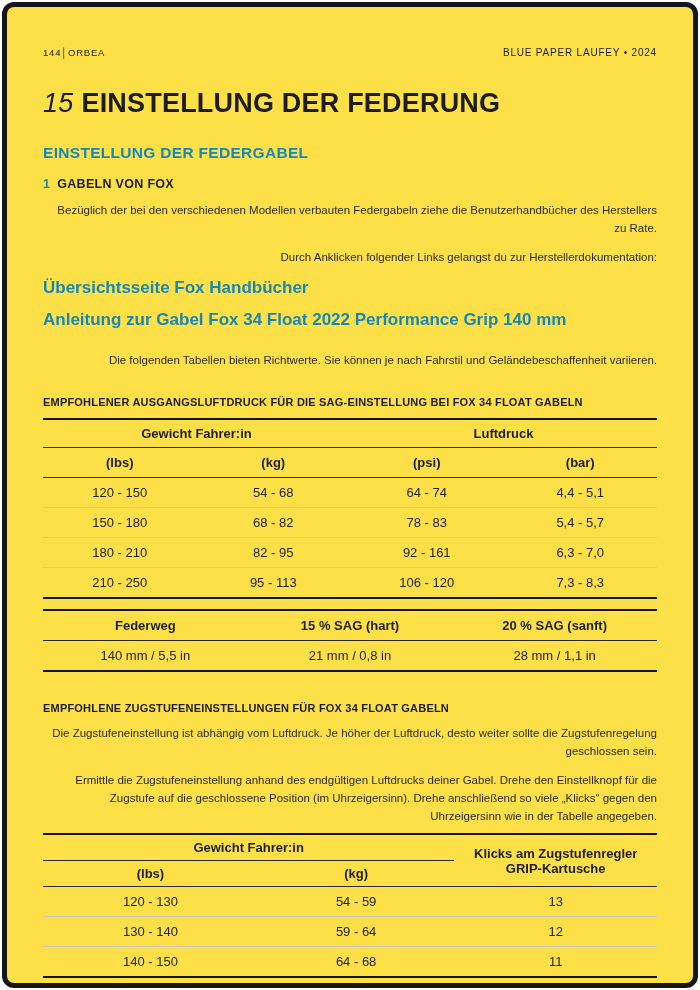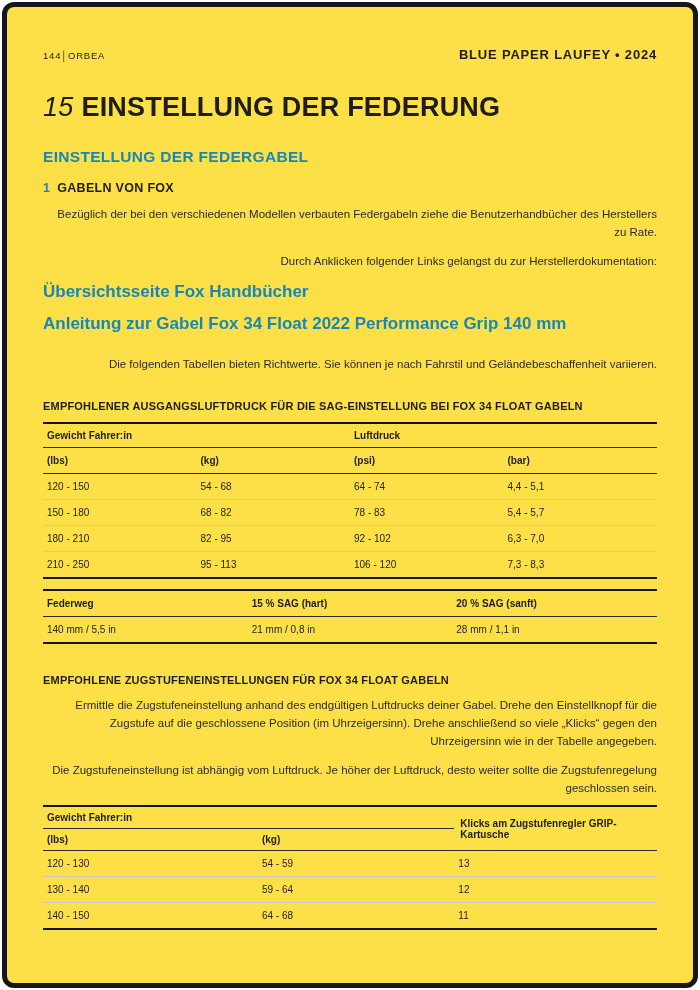--- a/index.html
+++ b/index.html
@@ -11,42 +11,42 @@
     border: 5px solid #161616;
     border-radius: 12px;
     background: #fde047;
     overflow: hidden;
   }
   .content { padding: 40px 36px 0 36px; }
 
   
   .header-row { display: flex; justify-content: space-between; align-items: baseline; }
   .header-left { font-size: 9.5px; letter-spacing: 0.8px; color: #1d1d1b; font-weight: 400; }
-  .header-right { font-size: 13px; letter-spacing: 0.8px; color: #1d1d1b; font-weight: 700; text-align: right; }
+  .header-right { font-size: 10px; letter-spacing: 0.8px; color: #1d1d1b; font-weight: 400; text-align: right; }
   .lang-row { text-align: right; margin-top: 7px; }
   .lang-badge { font-size: 11.5px; font-weight: 700; color: #1787b8; letter-spacing: 1px; }
 
   
   h1.page-title { margin-top: 30px; font-size: 27px; color: #1d1d1b; letter-spacing: 0.2px; }
   h1.page-title .num { font-weight: 500; margin-right: 8px; font-style: italic; }
   h1.page-title .txt { font-weight: 700; }
   h2.subtitle { margin-top: 25px; font-size: 15.5px; font-weight: 700; color: #1787b8; letter-spacing: 0.3px; }
   h3.section-title { margin-top: 15px; font-size: 12.5px; color: #1d1d1b; letter-spacing: 0.3px; }
   h3.section-title .sec-num { color: #1787b8; font-weight: 700; margin-right: 7px; }
   h3.section-title .sec-txt { font-weight: 700; }
 
   p.body-text { margin-top: 11px; font-size: 11.5px; line-height: 1.55; color: #2b2b2b; text-align: right; }
   .doc-link { display: block; margin-top: 12px; font-size: 17px; font-weight: 700; color: #1787b8; text-decoration: none; cursor: pointer; }
   p.spaced { margin-top: 22px; }
 
   .table-heading { margin-top: 26px; font-size: 11px; font-weight: 700; color: #1d1d1b; letter-spacing: 0.2px; }
 
   table.tbl { width: 100%; border-collapse: collapse; table-layout: fixed; margin-top: 10px;
               border-top: 2.5px solid #141414; border-bottom: 2.5px solid #141414; }
-  .tbl th, .tbl td { text-align: left; font-size: 10px; padding: 7px 4px; }
+  .tbl th, .tbl td { text-align: center; font-size: 13px; padding: 7px 4px; }
   .tbl th { font-weight: 700; color: #1d1d1b; }
   .tbl td { font-weight: 400; color: #232323; }
   .tbl thead tr.group-row th { border-bottom: 1.2px solid #2a2a2a; padding: 6px 4px; }
   .tbl thead tr.sub-row th { border-bottom: 1.2px solid #2a2a2a; }
   .tbl tbody tr:not(:first-child) td { border-top: 1px solid #c9c9c9; }
 
   table.t3 { margin-top: 8px; }
   .t3 col.c1 { width: 35%; } .t3 col.c2 { width: 32%; } .t3 col.c3 { width: 33%; }
   .t3 th.group-cell { border-bottom: 1.2px solid #2a2a2a; padding: 5px 4px; }
   .t3 th.clicks-cell { border-bottom: 1.2px solid #2a2a2a; vertical-align: middle; padding: 4px 6px; }
@@ -104,21 +104,21 @@
         </tr>
         <tr>
           <td>150 - 180</td>
           <td>68 - 82</td>
           <td>78 - 83</td>
           <td>5,4 - 5,7</td>
         </tr>
         <tr>
           <td>180 - 210</td>
           <td>82 - 95</td>
-          <td>92 - 102</td>
+          <td>92 - 161</td>
           <td>6,3 - 7,0</td>
         </tr>
         <tr>
           <td>210 - 250</td>
           <td>95 - 113</td>
           <td>106 - 120</td>
           <td>7,3 - 8,3</td>
         </tr>
       </tbody>
     </table>
@@ -134,22 +134,22 @@
       <tbody>
         <tr>
           <td>140 mm / 5,5 in</td>
           <td>21 mm / 0,8 in</td>
           <td>28 mm / 1,1 in</td>
         </tr>
       </tbody>
     </table>
 
     <div class="table-heading" style="margin-top:30px">EMPFOHLENE ZUGSTUFENEINSTELLUNGEN FÜR FOX 34 FLOAT GABELN</div>
+    <p class="body-text">Die Zugstufeneinstellung ist abhängig vom Luftdruck. Je höher der Luftdruck, desto weiter sollte die Zugstufenregelung geschlossen sein.</p>
     <p class="body-text">Ermittle die Zugstufeneinstellung anhand des endgültigen Luftdrucks deiner Gabel. Drehe den Einstellknopf für die Zugstufe auf die geschlossene Position (im Uhrzeigersinn). Drehe anschließend so viele „Klicks“ gegen den Uhrzeigersinn wie in der Tabelle angegeben.</p>
-    <p class="body-text">Die Zugstufeneinstellung ist abhängig vom Luftdruck. Je höher der Luftdruck, desto weiter sollte die Zugstufenregelung geschlossen sein.</p>
 
     <table class="tbl t3">
       <colgroup>
           <col class="c1">
           <col class="c2">
           <col class="c3">
         </colgroup>
       <thead>
         <tr>
           <th colspan="2" class="group-cell">Gewicht Fahrer:in</th>

